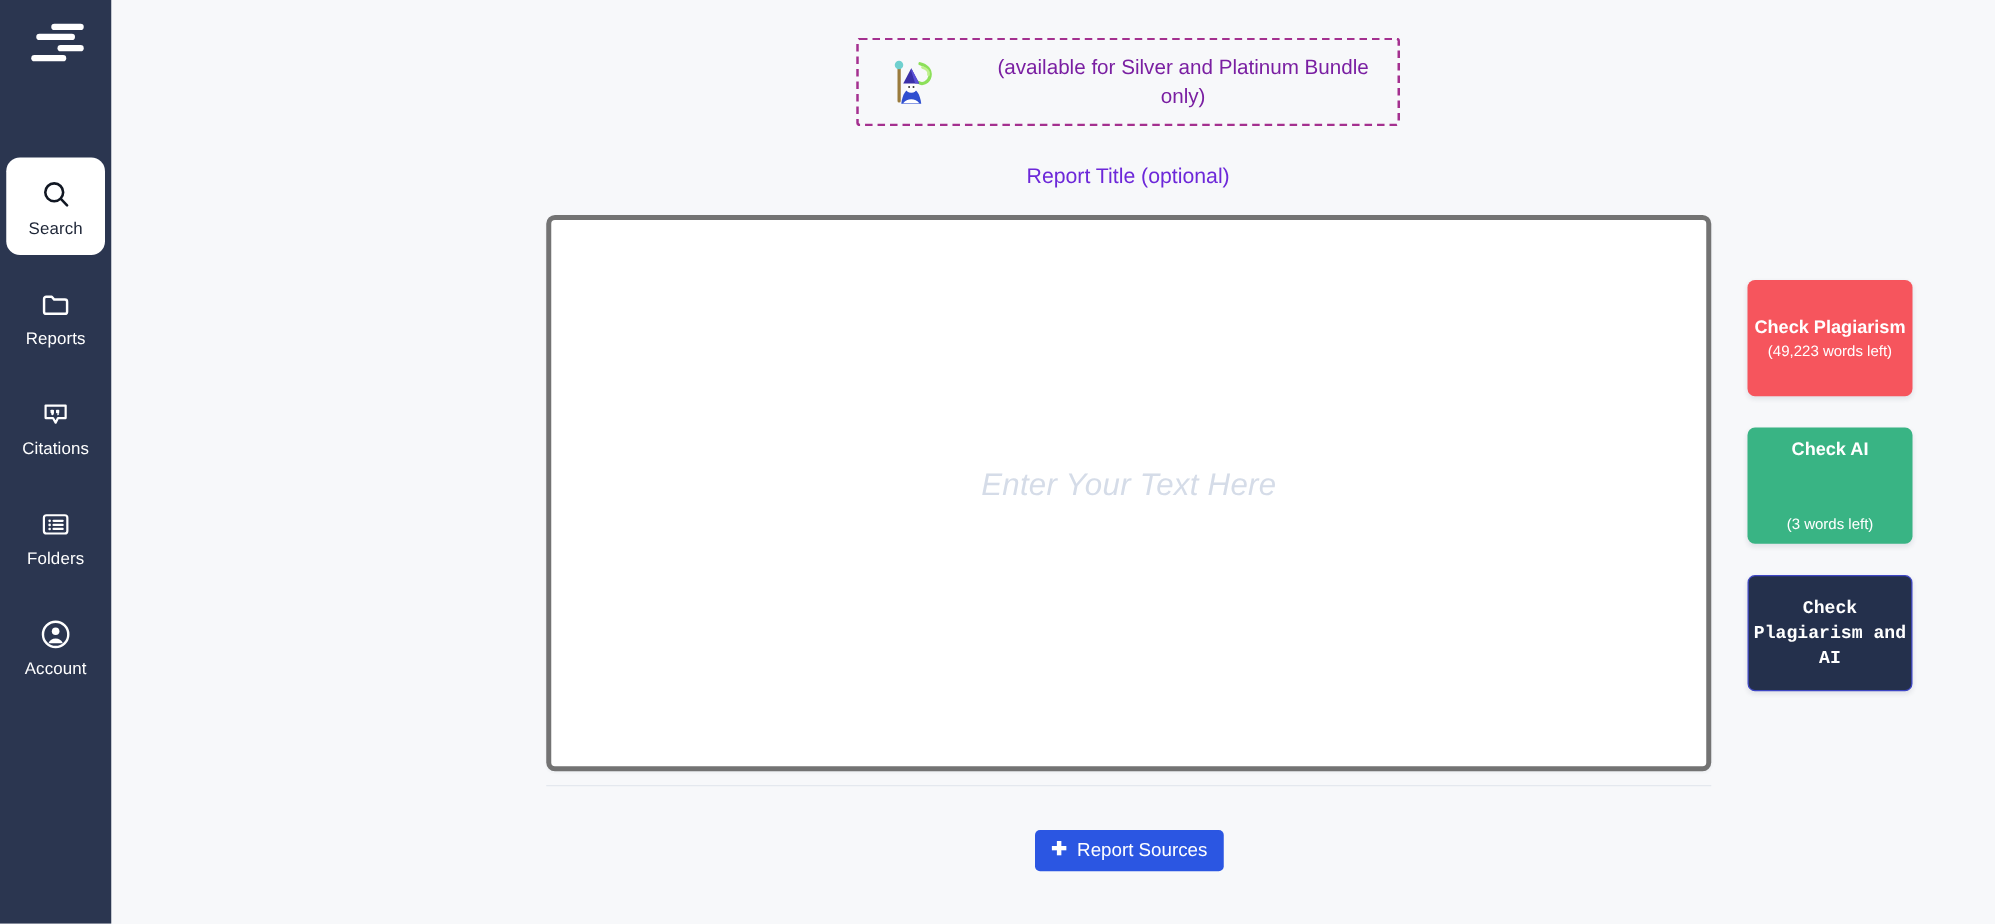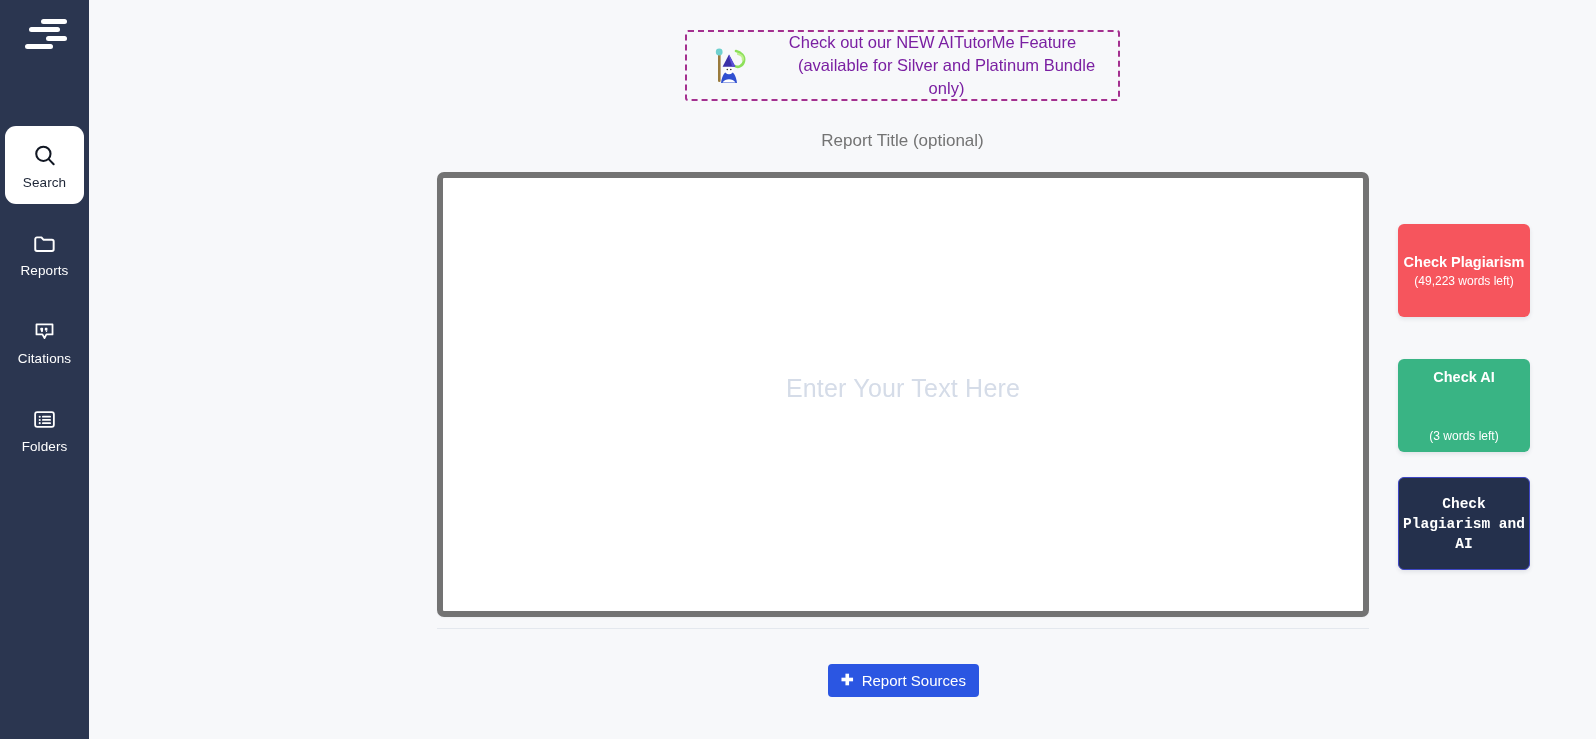--- a/index.html
+++ b/index.html
@@ -143,40 +143,41 @@
   .report-title {
     position: absolute;
     left: 347px;
     top: 125px;
     width: 933px;
     height: 32px;
     display: flex;
     align-items: center;
     justify-content: center;
     font-size: 17px;
-    color: #737373;
+    color: #6d28d9;
     cursor: text;
     background: transparent;
   }
 
   
   .editor {
     position: absolute;
     left: 348px;
     top: 172px;
     width: 932px;
     height: 445px;
     background: #ffffff;
-    border: 6px solid #737373;
+    border: 4px solid #737373;
     border-radius: 7px;
     box-shadow: 0 1px 2px rgba(28,40,70,.04);
     cursor: text;
     display: flex;
     align-items: center;
     justify-content: center;
+    font-style: italic;
   }
   .editor-placeholder {
     font-size: 25px;
     color: #d5dce8;
     letter-spacing: .2px;
     margin-top: -12px;
     user-select: none;
   }
 
   .editor-divider {
@@ -242,21 +243,21 @@
   }
   .act .s {
     font-size: 12px;
     font-weight: normal;
     line-height: 16px;
     margin-top: 1px;
   }
   .act-plag {
     height: 93px;
     background: #f6555d;
-    margin-bottom: 42px;
+    margin-bottom: 25px;
   }
   .act-ai {
     height: 93px;
     background: #39b484;
     margin-bottom: 25px;
     gap: 40px;
   }
   .act-both {
     height: 93px;
     background: #24304c;
@@ -324,20 +325,30 @@
             <circle cx="7.4" cy="12.4" r="1" fill="#fff" stroke="none"></circle>
             <circle cx="7.4" cy="15.5" r="1" fill="#fff" stroke="none"></circle>
             <line x1="10.4" y1="9.3" x2="17.4" y2="9.3"></line>
             <line x1="10.4" y1="12.4" x2="17.4" y2="12.4"></line>
             <line x1="10.4" y1="15.5" x2="17.4" y2="15.5"></line>
           </svg>
         </span>
         <span class="lbl">Folders</span>
       </div>
 
+      <div class="nav-item">
+        <span class="ico">
+          <svg width="27" height="27" viewBox="0 0 24 24" stroke-width="1.7">
+            <circle cx="12" cy="12" r="9"></circle>
+            <circle cx="12" cy="9.8" r="2.7" fill="#fff" stroke="none"></circle>
+            <path d="M6.9 18.3a5.6 5.6 0 0 1 10.2 0z" fill="#fff" stroke="none"></path>
+          </svg>
+        </span>
+        <span class="lbl">Account</span>
+      </div>
 
     </div>
   </nav>
 
   <div class="main">
 
     <div class="promo">
       <div class="promo-icon">
         <svg width="46" height="42" viewBox="0 0 46 42">
           <path d="M31 6c5 1 9 5 8 10s-6 7-9 5" fill="none" stroke="#8de05a" stroke-width="2.6" stroke-linecap="round"></path>
@@ -347,21 +358,20 @@
           <path d="M16 38c1-8 4-12 8-12s7 4 8 12z" fill="#2f4fd0"></path>
           <path d="M17.5 37.5c1.5-2 4-3.2 6.5-3.2s5 1.2 6.5 3.2z" fill="#ffffff"></path>
           <ellipse cx="24" cy="25" rx="4.6" ry="4.2" fill="#fdfdfd"></ellipse>
           <path d="M24 9.5l6.4 12.2H17.6z" fill="#3a2fa8"></path>
           <path d="M24 9.5l6.4 12.2h-3.2L24 12z" fill="#5b4fd6"></path>
           <circle cx="22.3" cy="24.5" r=".8" fill="#333"></circle>
           <circle cx="25.8" cy="24.5" r=".8" fill="#333"></circle>
         </svg>
       </div>
       <div class="promo-text">
-        <span class="l1">Check out our NEW AITutorMe Feature</span>
         <span class="l2">(available for Silver and Platinum Bundle only)</span>
       </div>
     </div>
 
     <div class="report-title" title="Report Title (optional)">Report Title (optional)</div>
 
     <div class="editor">
       <span class="editor-placeholder">Enter Your Text Here</span>
     </div>
     <div class="editor-divider"></div>

